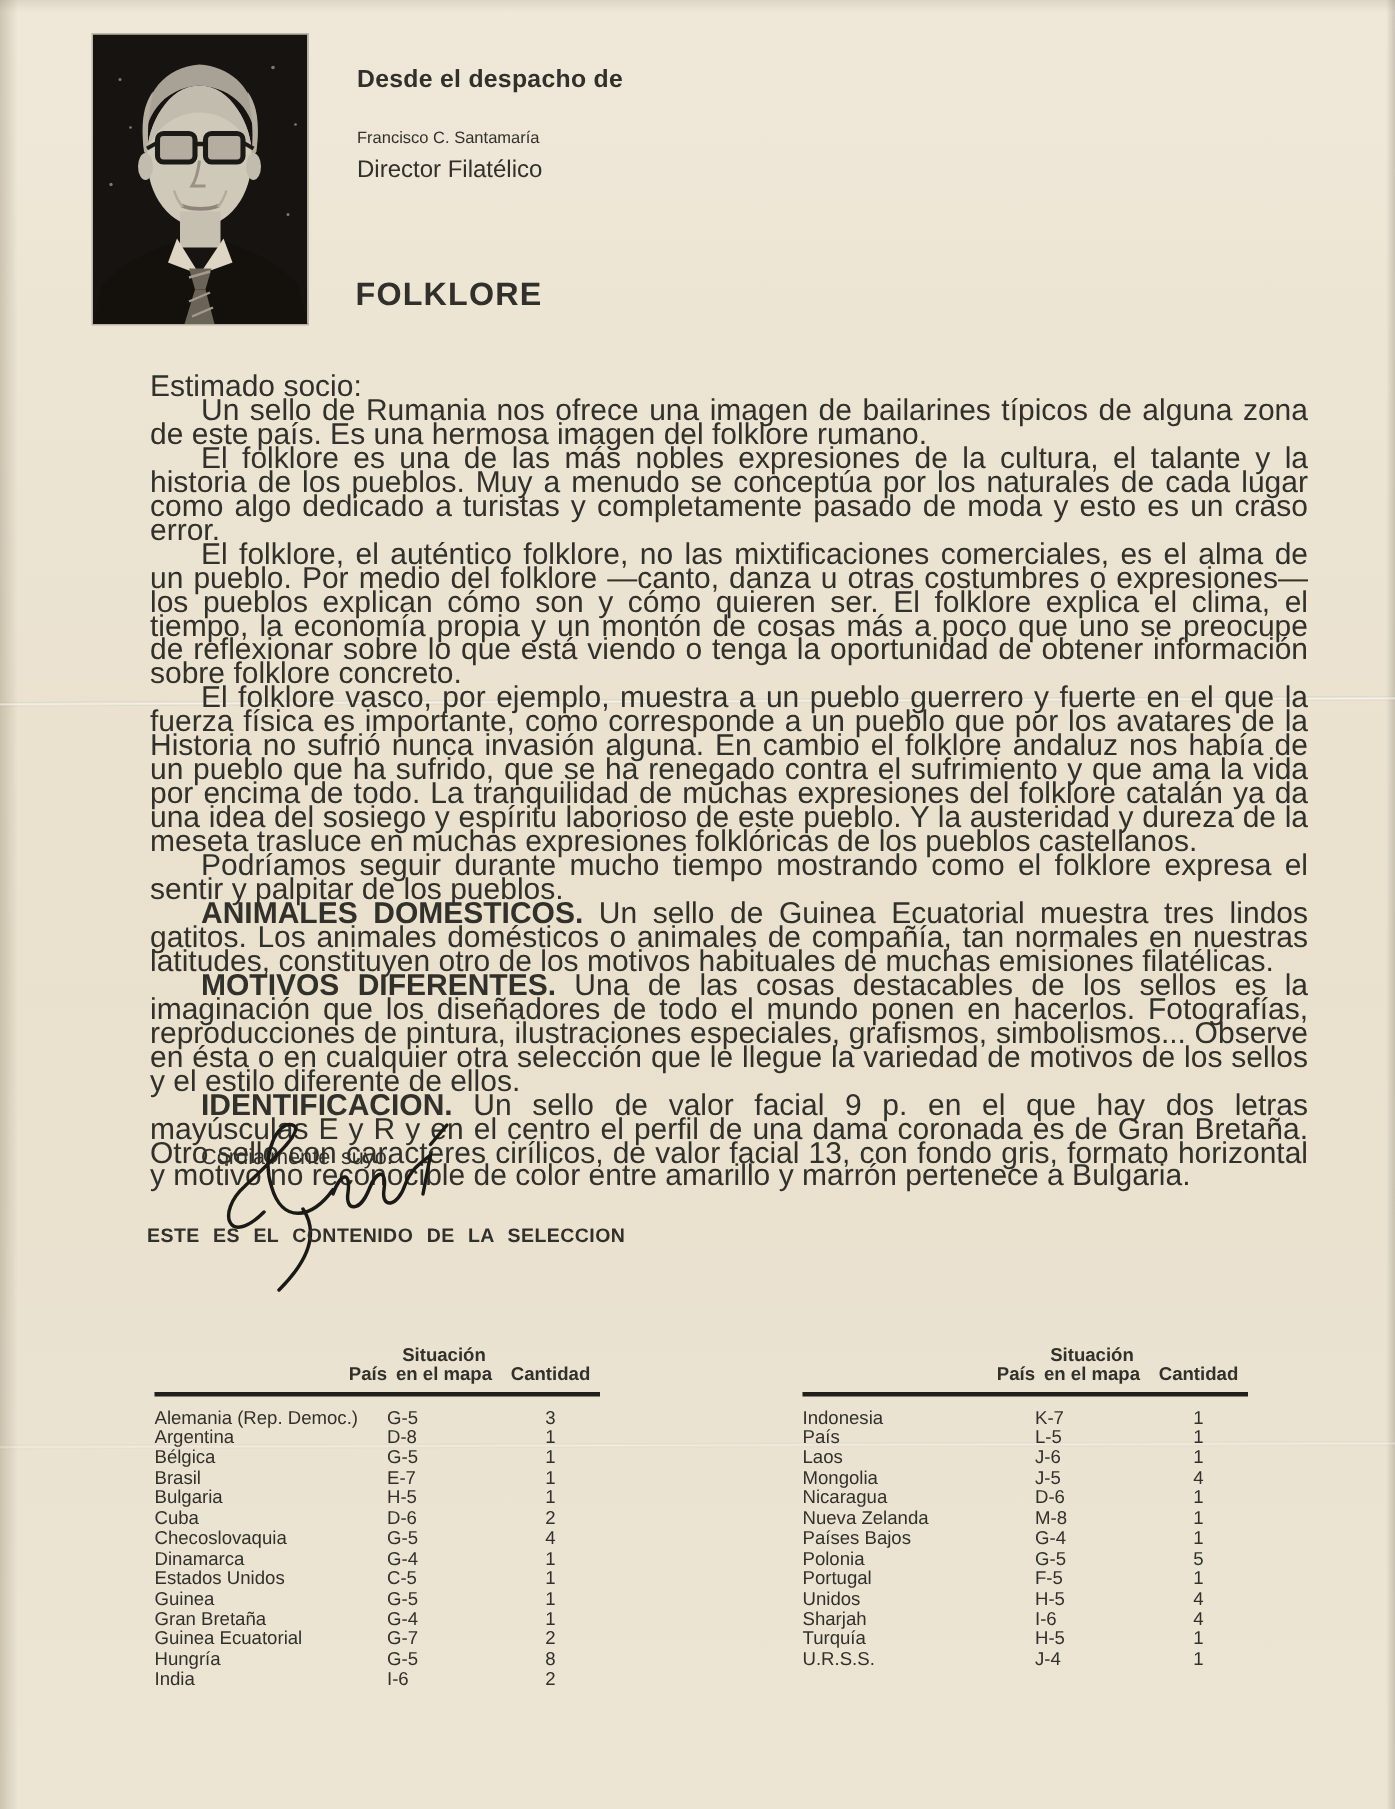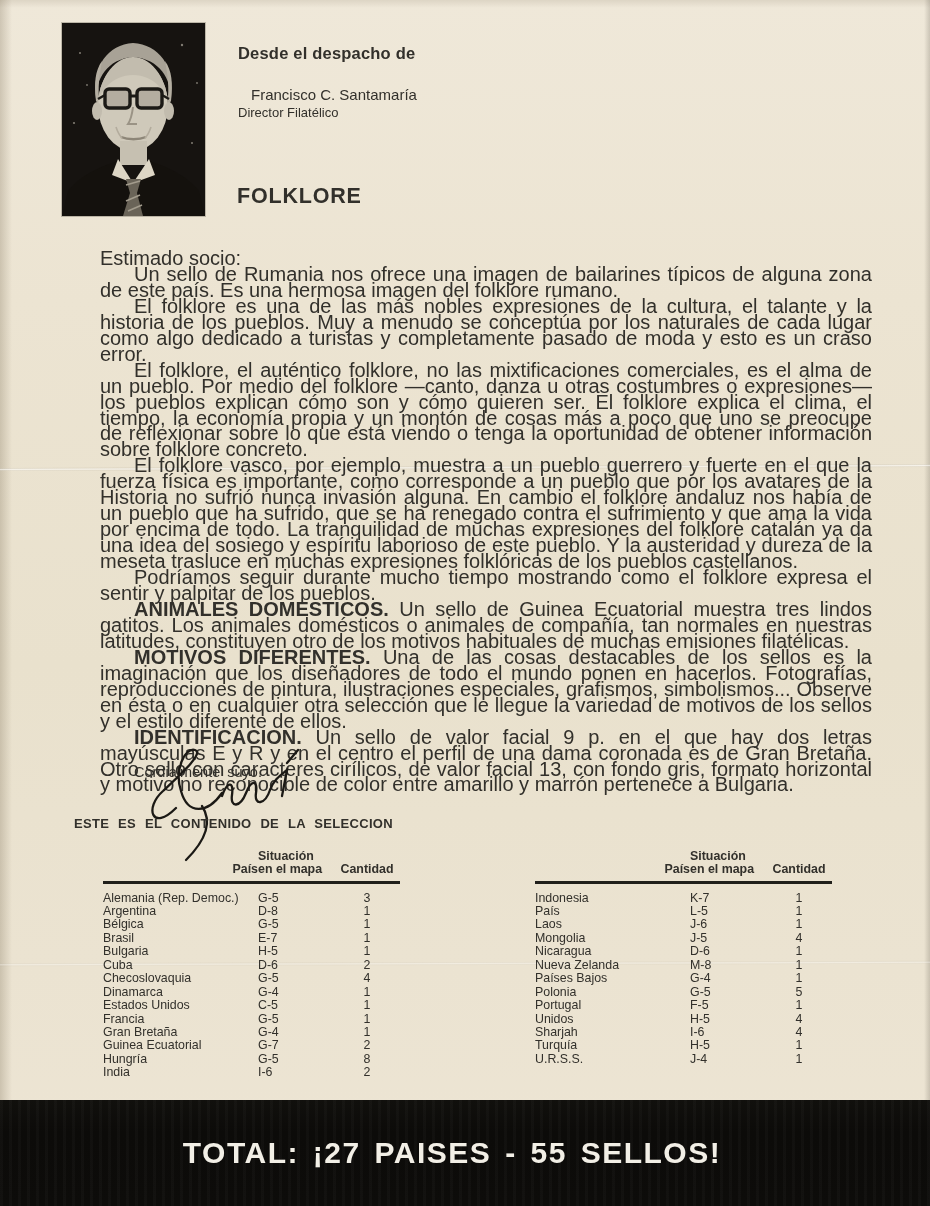--- a/index.html
+++ b/index.html
@@ -18,39 +18,39 @@
   .edge-right{position:absolute;right:0;top:0;bottom:0;width:6px;background:linear-gradient(270deg,rgba(40,35,25,.18),rgba(40,35,25,0));pointer-events:none;}
   .crease{position:absolute;left:0;right:0;height:3px;pointer-events:none;
     background:linear-gradient(180deg,rgba(70,60,40,.10),rgba(255,255,255,.55),rgba(70,60,40,.08));}
   .crease.c1{top:466px;transform:rotate(-.25deg);}
   .crease.c2{top:962px;opacity:.6;transform:rotate(-.15deg);}
 
   .photo{position:absolute;left:62px;top:23px;width:143px;height:193px;box-shadow:0 0 0 1px rgba(40,35,25,.25);}
   .photo svg{display:block;}
 
   .office-line{position:absolute;left:238px;top:44px;font-size:16.5px;font-weight:bold;letter-spacing:.2px;}
-  .sender-name{position:absolute;left:251px;top:86px;font-size:15px;}
-  .sender-role{position:absolute;left:238px;top:105px;font-size:13px;}
+  .sender-name{position:absolute;left:238px;top:86px;font-size:11px;}
+  .sender-role{position:absolute;left:238px;top:105px;font-size:16px;}
   .letter-title{position:absolute;left:237px;top:184px;font-size:21.5px;font-weight:bold;letter-spacing:.8px;}
 
   .letter-body{position:absolute;left:100px;top:251px;width:772px;font-size:20px;line-height:15.95px;text-align:justify;}
   .letter-body p{margin:0;text-indent:34px;}
   .letter-body .salutation{text-indent:0;}
   .letter-body b{font-weight:bold;}
 
   .closing{position:absolute;left:134px;top:740px;font-size:14.5px;word-spacing:3px;margin-top:24px;}
   .signature{position:absolute;left:136px;top:746px;width:214px;height:116px;pointer-events:none;}
-  .selection-heading{position:absolute;left:74px;top:816px;font-size:13px;font-weight:bold;word-spacing:5px;letter-spacing:.3px;}
+  .selection-heading{position:absolute;left:98px;top:816px;font-size:13px;font-weight:bold;word-spacing:5px;letter-spacing:.3px;}
 
   .stamp-table{position:absolute;top:850px;width:297px;font-size:12.4px;}
   .stamp-table.left{left:103px;}
   .stamp-table.right{left:535px;}
   .thead{display:flex;align-items:flex-end;font-weight:bold;line-height:13px;padding-bottom:5px;}
   .th-pais{flex:1;text-align:right;}
-  .th-sit{width:76px;text-align:left;}
+  .th-sit{width:76px;text-align:center;margin-top:47px;}
   .th-cant{width:66px;text-align:center;}
   .rule{height:2.5px;background:#201f1a;margin-bottom:8px;}
   .trow{display:flex;line-height:13.45px;}
   .td-pais{flex:1;white-space:nowrap;overflow:hidden;}
   .td-sit{width:76px;}
   .td-cant{width:66px;text-align:center;}
 
   .band{position:absolute;left:0;top:1100px;width:930px;height:106px;
     background:
       repeating-linear-gradient(90deg,rgba(255,255,255,.025) 0 3px,rgba(0,0,0,0) 3px 9px),
@@ -193,21 +193,21 @@
         <span class="td-pais">Dinamarca</span>
         <span class="td-sit">G-4</span>
         <span class="td-cant">1</span>
       </div>
       <div class="trow">
         <span class="td-pais">Estados Unidos</span>
         <span class="td-sit">C-5</span>
         <span class="td-cant">1</span>
       </div>
       <div class="trow">
-        <span class="td-pais">Francia</span>
+        <span class="td-pais">Guinea</span>
         <span class="td-sit">G-5</span>
         <span class="td-cant">1</span>
       </div>
       <div class="trow">
         <span class="td-pais">Gran Bretaña</span>
         <span class="td-sit">G-4</span>
         <span class="td-cant">1</span>
       </div>
       <div class="trow">
         <span class="td-pais">Guinea Ecuatorial</span>
@@ -292,17 +292,14 @@
         <span class="td-sit">H-5</span>
         <span class="td-cant">1</span>
       </div>
       <div class="trow">
         <span class="td-pais">U.R.S.S.</span>
         <span class="td-sit">J-4</span>
         <span class="td-cant">1</span>
       </div>
     </div>
 
-  <div class="band">
-    <span class="band-text">TOTAL: ¡27 PAISES - 55 SELLOS!</span>
-  </div>
 
 </div>
 
 </body></html>

